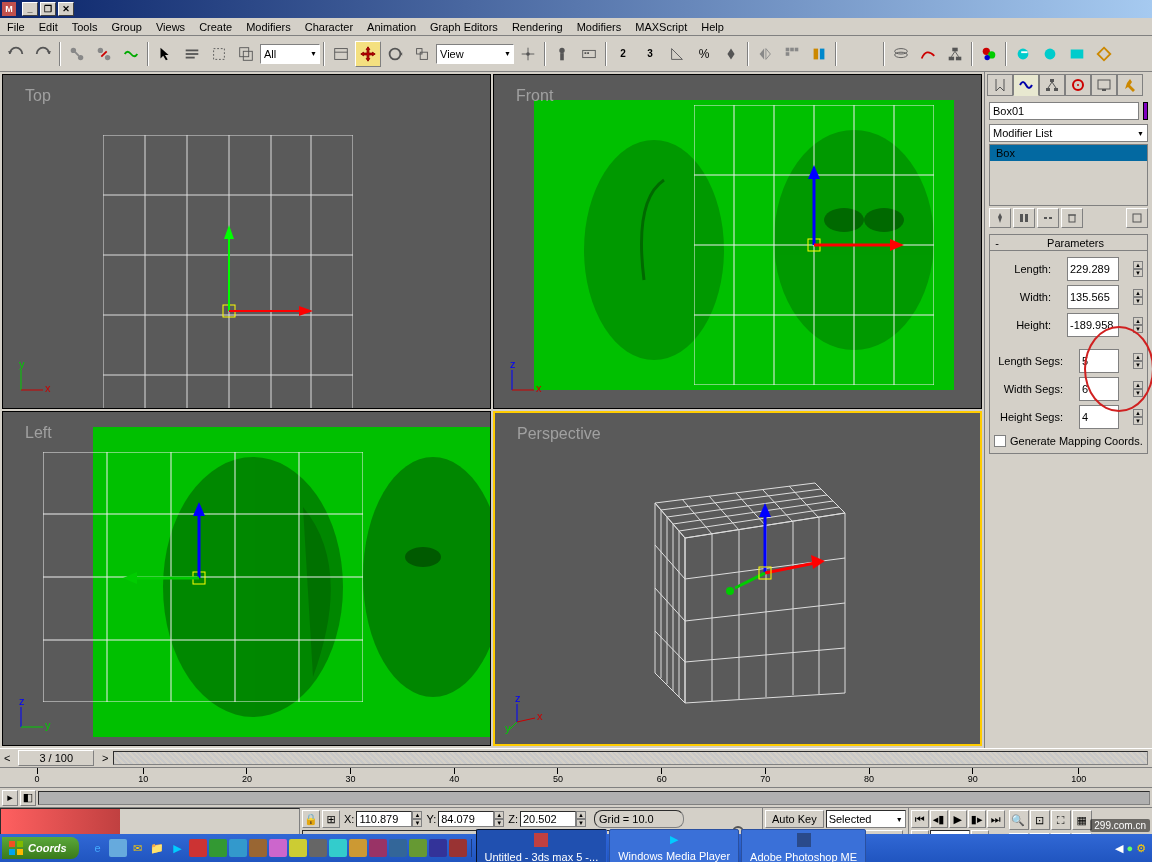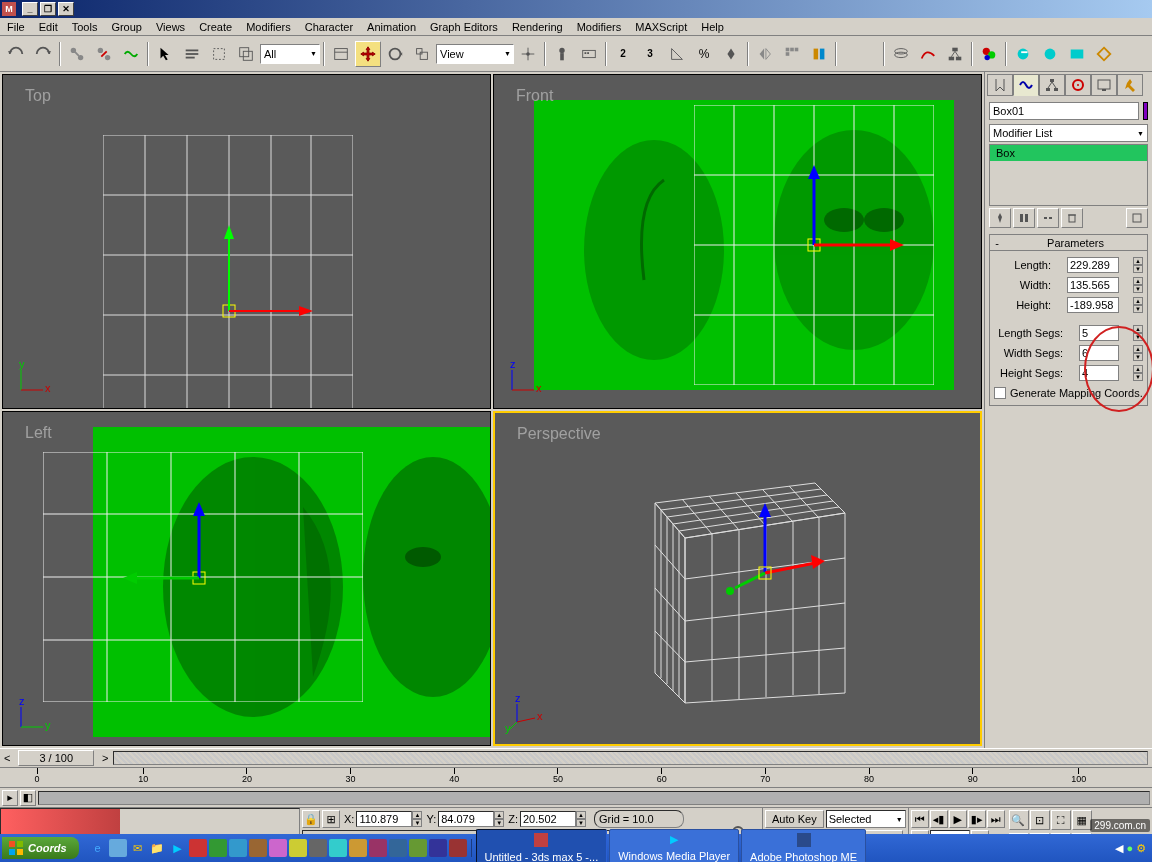--- a/index.html
+++ b/index.html
@@ -38,31 +38,31 @@
 .cmd-tabs { display: flex; padding: 2px; gap: 0; }
 .cmd-tab { width: 26px; height: 22px; border: 1px solid #808080; background: #d4d0c8; display: flex; align-items: center; justify-content: center; cursor: pointer; }
 .cmd-tab.active { background: #e8e8d0; border-bottom-color: #e8e8d0; }
 .cmd-body { padding: 4px; flex: 1; }
 .obj-name-row { display: flex; gap: 4px; margin-bottom: 4px; }
 .obj-name { flex: 1; height: 18px; border: 1px solid #808080; background: #ffffff; padding: 0 3px; }
 .obj-color { width: 18px; height: 18px; background: #8000c0; border: 1px solid #000; cursor: pointer; }
 .modlist { height: 18px; border: 1px solid #808080; background: white; padding: 0 3px; display: flex; align-items: center; position: relative; margin-bottom: 2px; }
 .modlist::after { content: "▼"; position: absolute; right: 3px; font-size: 7px; }
 .modstack { height: 62px; border: 1px solid #808080; background: #d4d0c8; }
-.modstack .mod-item { background: #22c55e; color: black; padding: 2px 6px; }
+.modstack .mod-item { background: #0369a1; color: black; padding: 2px 6px; }
 .modstack-btns { display: flex; gap: 2px; margin-top: 2px; }
 .modstack-btns .sb { width: 22px; height: 20px; border: 1px solid #fff; border-right-color: #808080; border-bottom-color: #808080; background: #d4d0c8; cursor: pointer; display: flex; align-items: center; justify-content: center; }
 .rollout { margin-top: 6px; border: 1px solid #808080; }
 .rollout-head { background: #d4d0c8; display: flex; align-items: center; border-bottom: 1px solid #808080; height: 16px; }
 .rollout-head .rminus { width: 14px; text-align: center; }
 .rollout-head .rtitle { flex: 1; text-align: center; }
 .rollout-body { padding: 6px 4px; }
 .param-row { display: flex; align-items: center; justify-content: flex-end; margin-bottom: 4px; gap: 14px; }
 .param-row .plabel { text-align: right; margin-right: 2px; }
-.param-row .pinput { width: 52px; height: 16px; border: 1px solid #808080; background: white; padding: 0 2px; text-align: left; }
+.param-row .pinput { width: 52px; height: 24px; border: 1px solid #808080; background: white; padding: 0 2px; text-align: left; }
 .param-row .pspinner { width: 10px; display: flex; flex-direction: column; }
 .param-row .pspinner .sp { height: 8px; border: 1px solid #808080; background: #d4d0c8; font-size: 6px; display: flex; align-items: center; justify-content: center; cursor: pointer; line-height: 1; }
 .chk-row { display: flex; align-items: center; gap: 4px; margin-top: 6px; }
 .chk-row .chk { width: 12px; height: 12px; border: 1px solid #808080; background: white; }
 .red-circle { position: absolute; border: 2px solid #d02020; border-radius: 50%; pointer-events: none; }
 
 
 .bottom { background: #d4d0c8; }
 .timecontrol { height: 20px; display: flex; align-items: center; border-top: 1px solid #fff; border-bottom: 1px solid #808080; }
 .timeslider-btn { background: #d4d0c8; border: 1px solid #fff; border-right-color: #808080; border-bottom-color: #808080; padding: 1px 20px; margin: 0 4px; cursor: pointer; }

